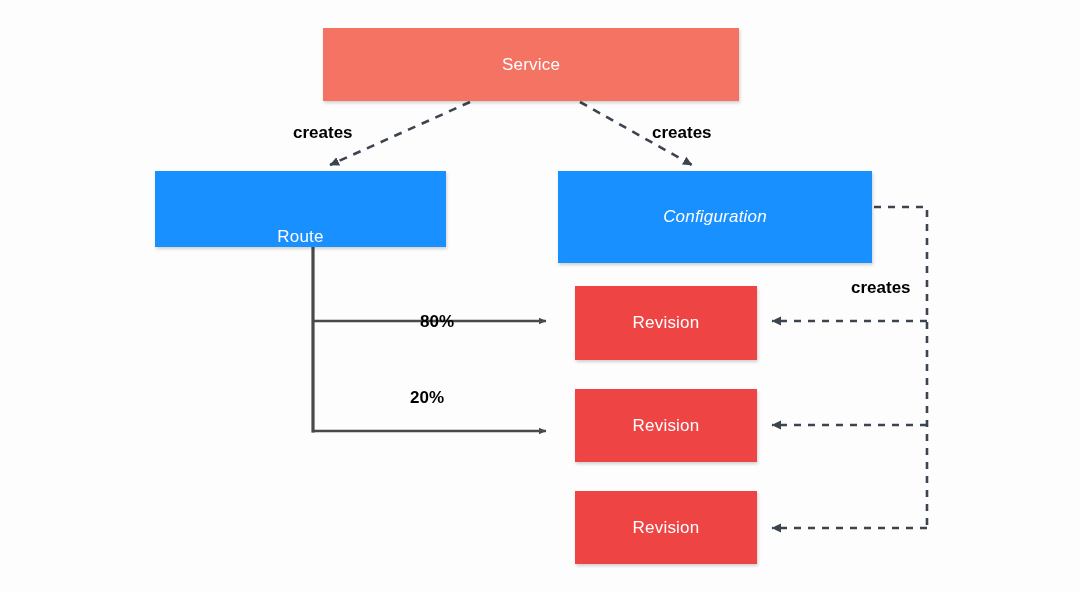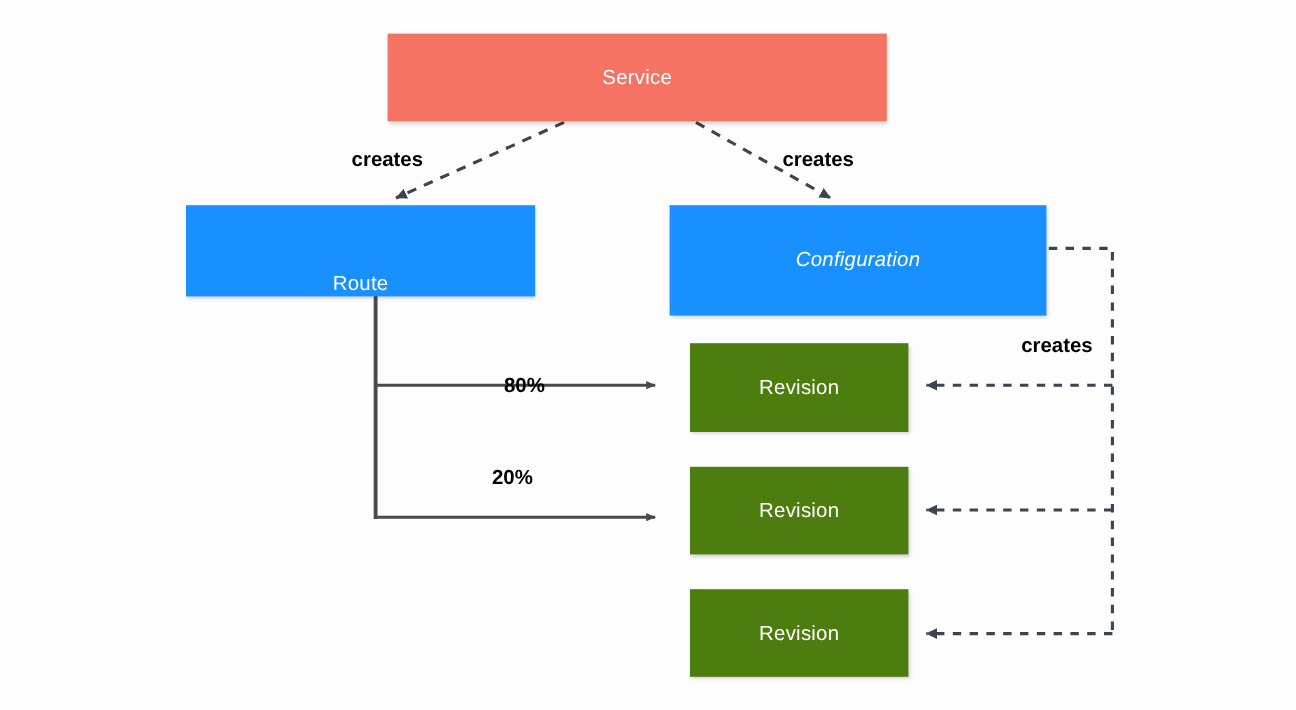--- a/index.html
+++ b/index.html
@@ -28,21 +28,21 @@
     justify-content: center;
     color: #ffffff;
     font-size: 17px;
     font-weight: 400;
     letter-spacing: 0.2px;
     box-shadow: 1px 2px 3px rgba(0,0,0,0.18);
     user-select: none;
   }
   .node-service { background: #f47363; }
   .node-blue    { background: #1890ff; }
-  .node-dark    { background: #4d7c0f; }
+  .node-dark    { background: #ef4444; }
 
   
   .edge-label {
     position: absolute;
     color: #000000;
     font-size: 17px;
     font-weight: bold;
     white-space: nowrap;
     user-select: none;
   }

